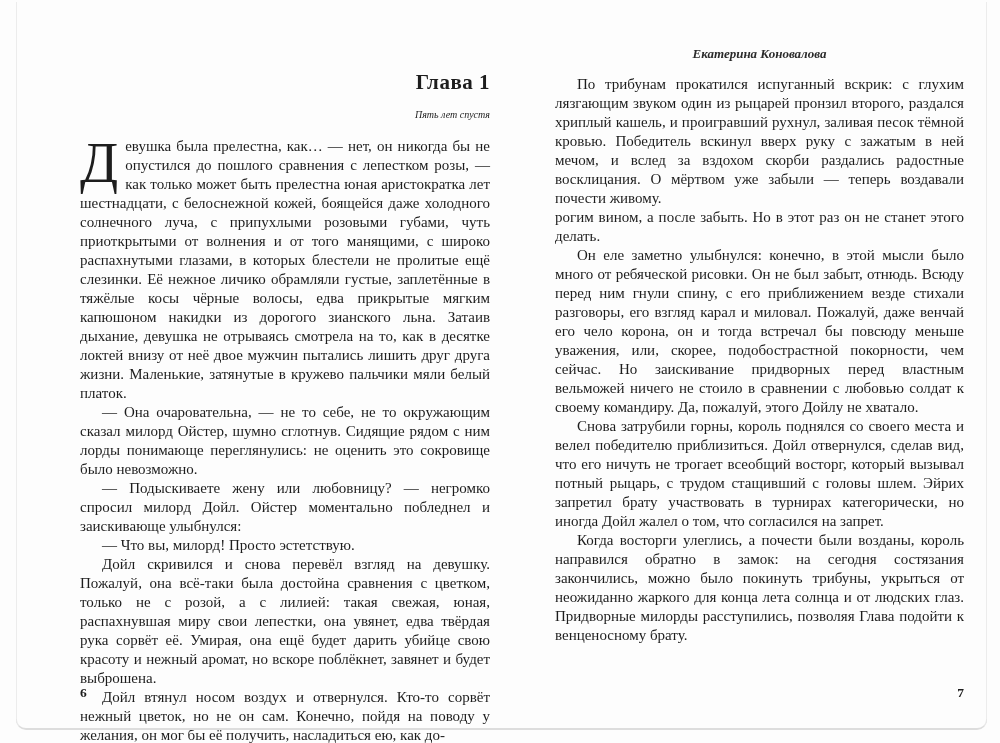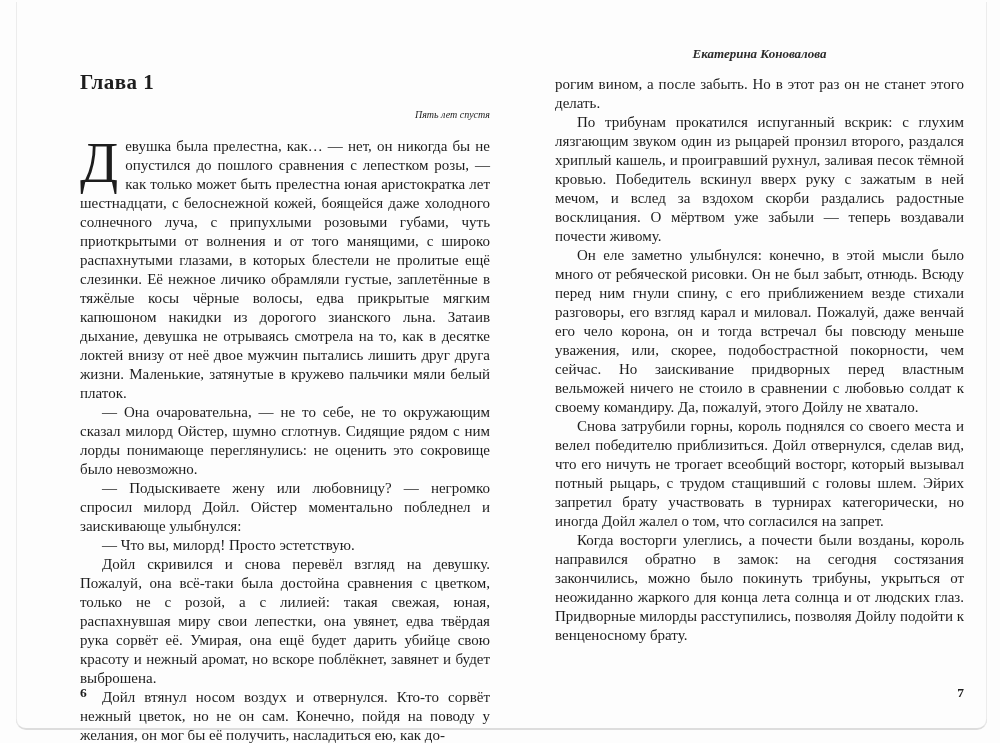--- a/index.html
+++ b/index.html
@@ -48,21 +48,21 @@
   .page {
     position: relative;
     width: 50%;
     box-sizing: border-box;
   }
   .page-left  { padding: 0 10px 0 80px; }
   .page-right { padding: 0 36px 16px 55px; }
 
   .chapter-title {
     margin: 70px 0 14px 0;
-    text-align: left;
+    text-align: right;
     font-size: 21px;
     font-weight: bold;
     letter-spacing: 0.5px;
   }
   .chapter-subtitle {
     margin-top: 10px;
     margin-bottom: 17px;
     text-align: right;
     font-style: italic;
     font-size: 10px;
@@ -118,25 +118,25 @@
       <p class="para indent">Дойл втянул носом воздух и отвернулся. Кто-то сорвёт нежный цветок, но не он сам. Конечно, пойдя на поводу у желания, он мог бы её получить, насладиться ею, как до-</p>
     </div>
 
     <div class="page-number page-number-left">6</div>
   </div>
 
   <div class="page page-right">
     <div class="running-header">Екатерина Коновалова</div>
 
     <div class="body-text">
+      <p class="para indent">По трибунам прокатился испуганный вскрик: с глухим лязгающим звуком один из рыцарей пронзил второго, раздался хриплый кашель, и проигравший рухнул, заливая песок тёмной кровью. Победитель вскинул вверх руку с зажатым в ней мечом, и вслед за вздохом скорби раздались радостные восклицания. О мёртвом уже забыли — теперь воздавали почести живому.</p>
       <p class="para">рогим вином, а после забыть. Но в этот раз он не станет этого делать.</p>
-      <p class="para indent">По трибунам прокатился испуганный вскрик: с глухим лязгающим звуком один из рыцарей пронзил второго, раздался хриплый кашель, и проигравший рухнул, заливая песок тёмной кровью. Победитель вскинул вверх руку с зажатым в ней мечом, и вслед за вздохом скорби раздались радостные восклицания. О мёртвом уже забыли — теперь воздавали почести живому.</p>
       <p class="para indent">Он еле заметно улыбнулся: конечно, в этой мысли было много от ребяческой рисовки. Он не был забыт, отнюдь. Всюду перед ним гнули спину, с его приближением везде стихали разговоры, его взгляд карал и миловал. Пожалуй, даже венчай его чело корона, он и тогда встречал бы повсюду меньше уважения, или, скорее, подобострастной покорности, чем сейчас. Но заискивание придворных перед властным вельможей ничего не стоило в сравнении с любовью солдат к своему командиру. Да, пожалуй, этого Дойлу не хватало.</p>
       <p class="para indent">Снова затрубили горны, король поднялся со своего места и велел победителю приблизиться. Дойл отвернулся, сделав вид, что его ничуть не трогает всеобщий восторг, который вызывал потный рыцарь, с трудом стащивший с головы шлем. Эйрих запретил брату участвовать в турнирах категорически, но иногда Дойл жалел о том, что согласился на запрет.</p>
-      <p class="para indent">Когда восторги улеглись, а почести были возданы, король направился обратно в замок: на сегодня состязания закончились, можно было покинуть трибуны, укрыться от неожиданно жаркого для конца лета солнца и от людских глаз. Придворные милорды расступились, позволяя Дойлу подойти к венценосному брату.</p>
+      <p class="para indent">Когда восторги улеглись, а почести были возданы, король направился обратно в замок: на сегодня состязания закончились, можно было покинуть трибуны, укрыться от неожиданно жаркого для конца лета солнца и от людских глаз. Придворные милорды расступились, позволяя Глава подойти к венценосному брату.</p>
     </div>
 
     <div class="page-number page-number-right">7</div>
   </div>
 
   <div class="edge-left"></div>
   <div class="edge-right"></div>
   <div class="edge-bottom"></div>
 </div>
 

